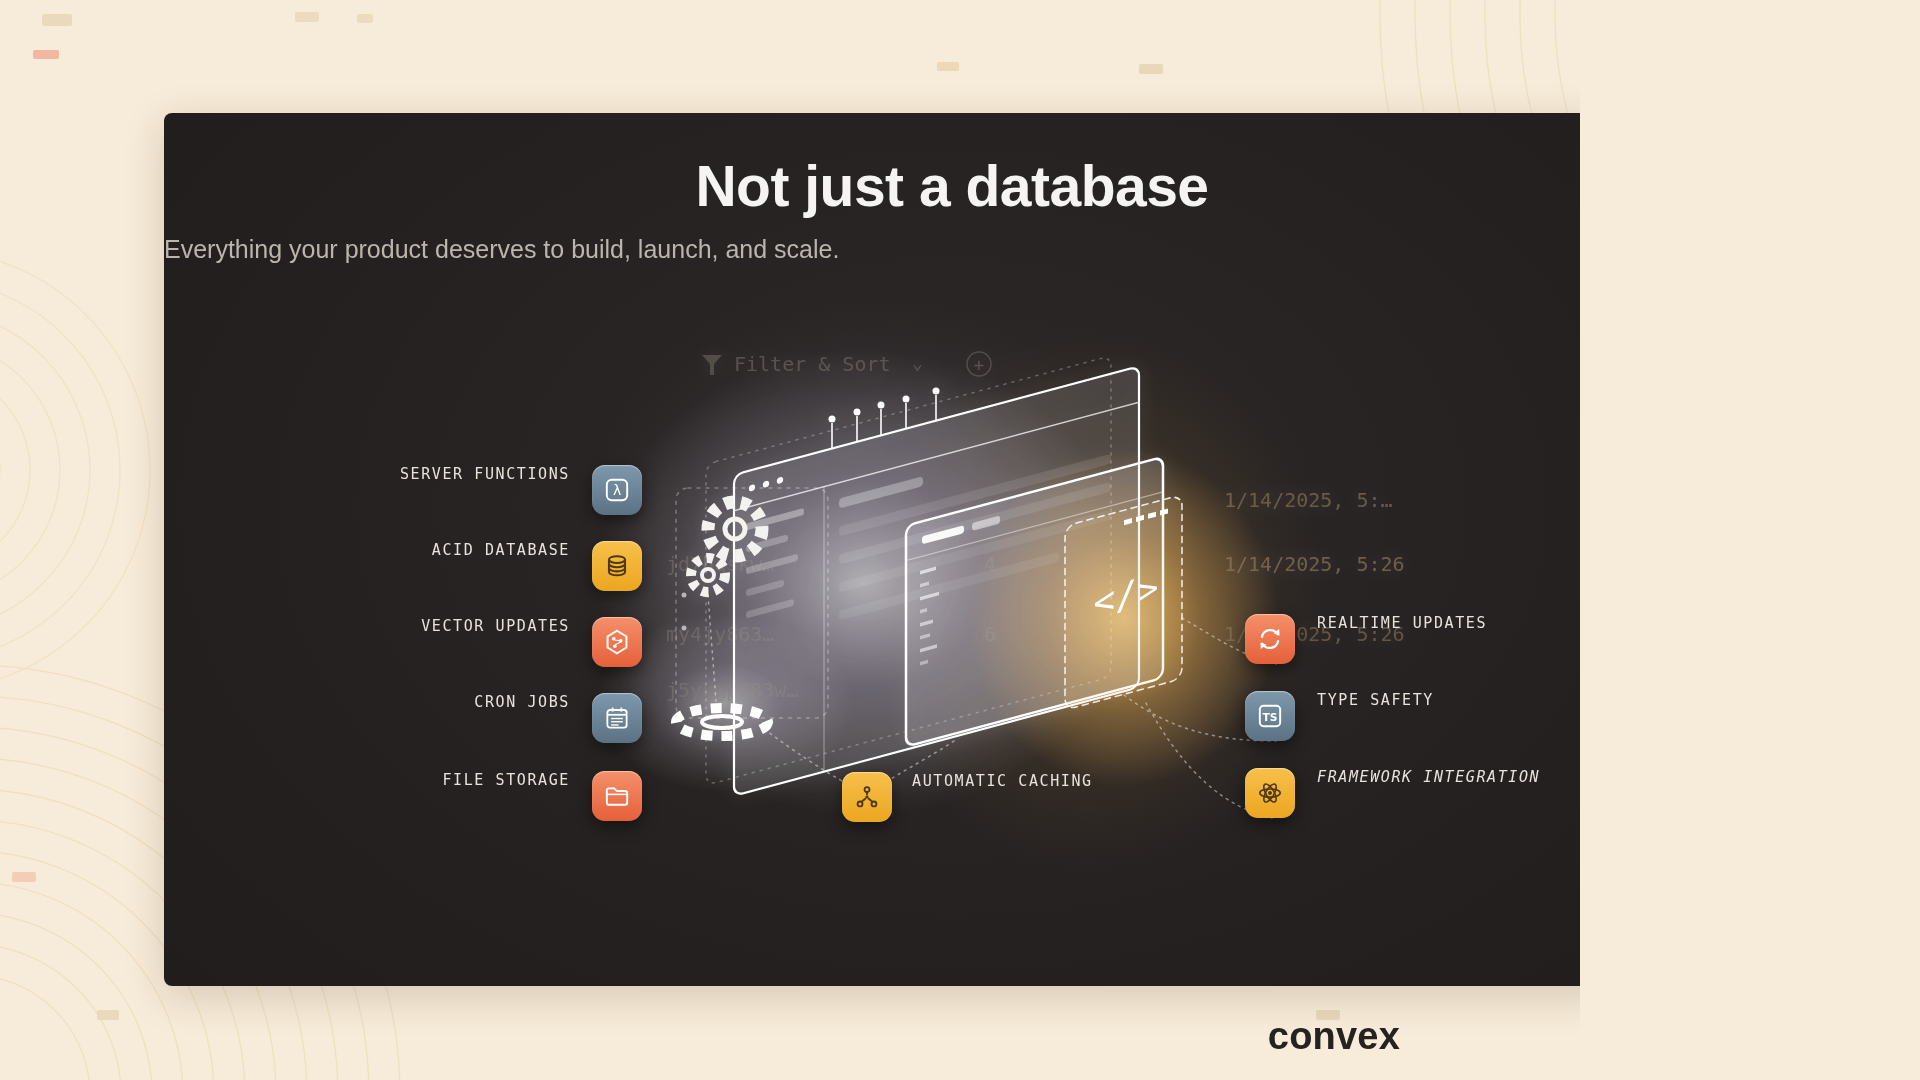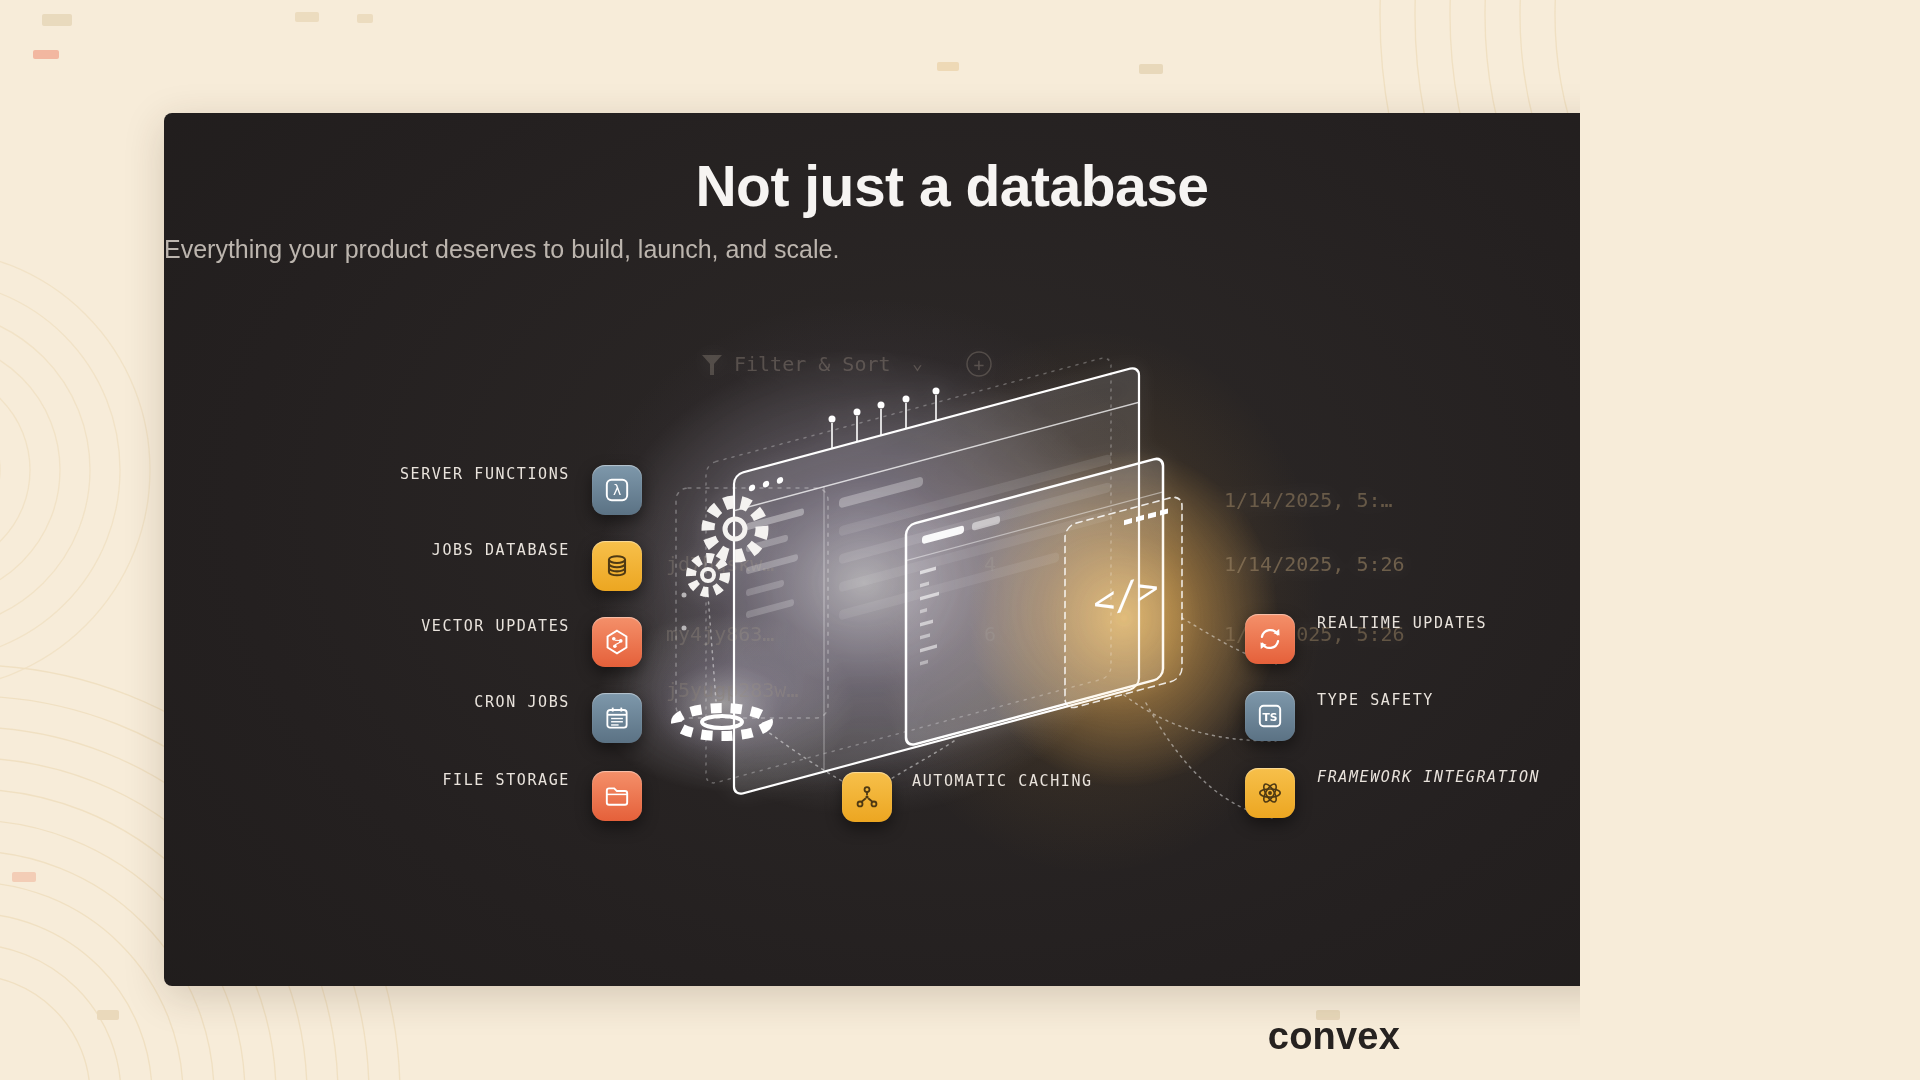--- a/index.html
+++ b/index.html
@@ -228,21 +228,21 @@
     <div class="feat lrow" style="top:352px;">
       <span class="lab">SERVER FUNCTIONS</span>
       <span class="ic slate">
         <svg viewBox="0 0 28 28">
             <rect x="4.5" y="4.5" width="19" height="19" rx="4.5" fill="none" stroke="#fff" stroke-width="1.8"></rect>
         <text x="14" y="19" text-anchor="middle" font-size="13" fill="#fff" font-family="DejaVu Sans, sans-serif">λ</text>
           </svg>
       </span>
     </div>
     <div class="feat lrow" style="top:428px;">
-      <span class="lab">JOBS DATABASE</span>
+      <span class="lab">ACID DATABASE</span>
       <span class="ic yellow">
         <svg viewBox="0 0 28 28" fill="none" stroke="#4e3913" stroke-width="1.9">
           <ellipse cx="14" cy="8" rx="7.5" ry="3.2"></ellipse>
           <path d="M6.5 8 v11.5 c0 1.8 3.4 3.2 7.5 3.2 s7.5 -1.4 7.5 -3.2 V8"></path>
           <path d="M6.5 12 c0 1.8 3.4 3.2 7.5 3.2 s7.5 -1.4 7.5 -3.2"></path>
           <path d="M6.5 15.8 c0 1.8 3.4 3.2 7.5 3.2 s7.5 -1.4 7.5 -3.2"></path>
         </svg>
       </span>
     </div>
     <div class="feat lrow" style="top:504px;">

